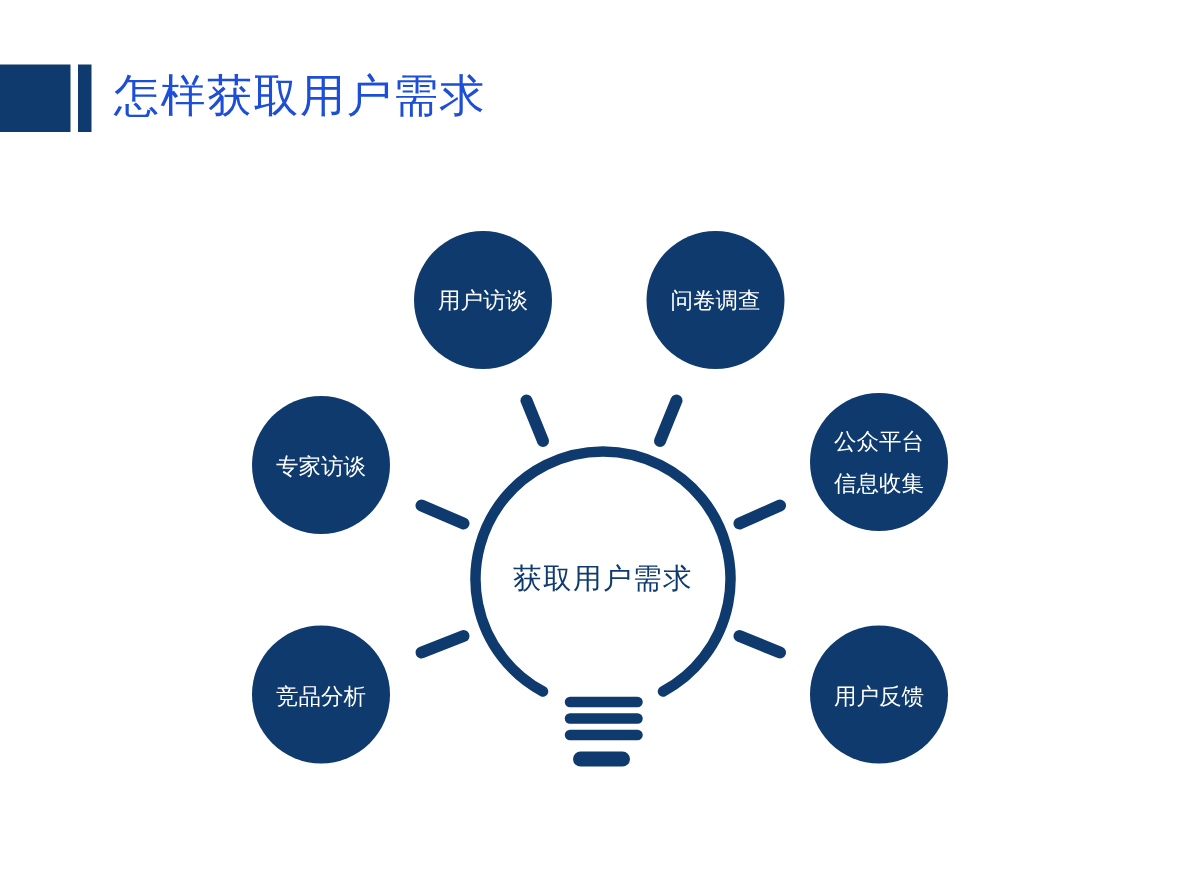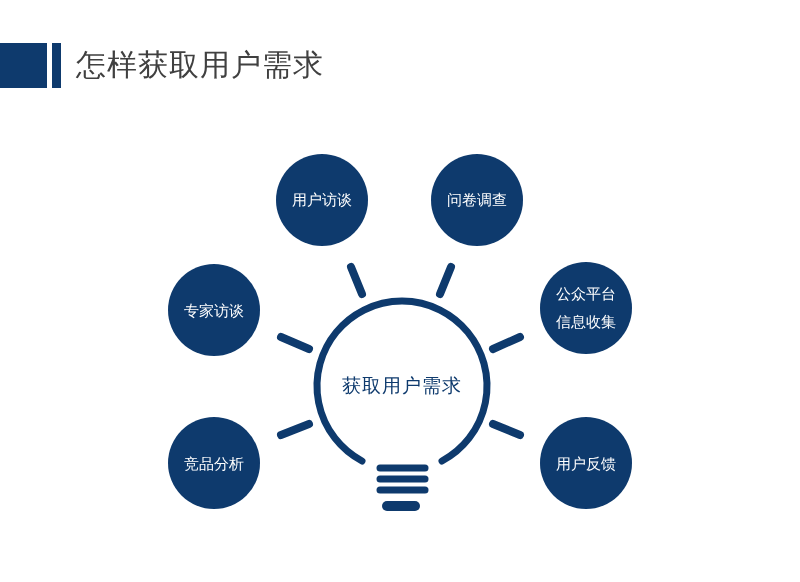--- a/index.html
+++ b/index.html
@@ -1,21 +1,21 @@
 <!DOCTYPE html>
 <html><head>
 <meta charset="utf-8">
 <style>
   html, body { margin: 0; padding: 0; background: #ffffff; }
   body { width: 800px; height: 582px; position: relative; overflow: hidden;
          font-family: "DejaVu Sans", "Liberation Sans", sans-serif; }
   .hdr-block { position: absolute; left: 0; top: 43px; width: 47px; height: 45px; background: #0e3a6d; }
   .hdr-bar { position: absolute; left: 52px; top: 43px; width: 9px; height: 45px; background: #0e3a6d; }
   .title { position: absolute; left: 76px; top: 46px; font-size: 30px; line-height: 38px;
-           color: #404040; letter-spacing: 1px; white-space: nowrap; }
+           color: #1d4ed8; letter-spacing: 1px; white-space: nowrap; }
   svg { position: absolute; left: 0; top: 0; }
   .circ-label { font-family: "DejaVu Sans", "Liberation Sans", sans-serif; fill: #ffffff; font-size: 15px; }
   .center-label { font-family: "DejaVu Sans", "Liberation Sans", sans-serif; fill: #0e3a6d; font-size: 19px; letter-spacing: 1px; }
 </style>
 </head>
 <body>
 
 <div class="hdr-block"></div>
 <div class="hdr-bar"></div>
 <div class="title">怎样获取用户需求</div>

